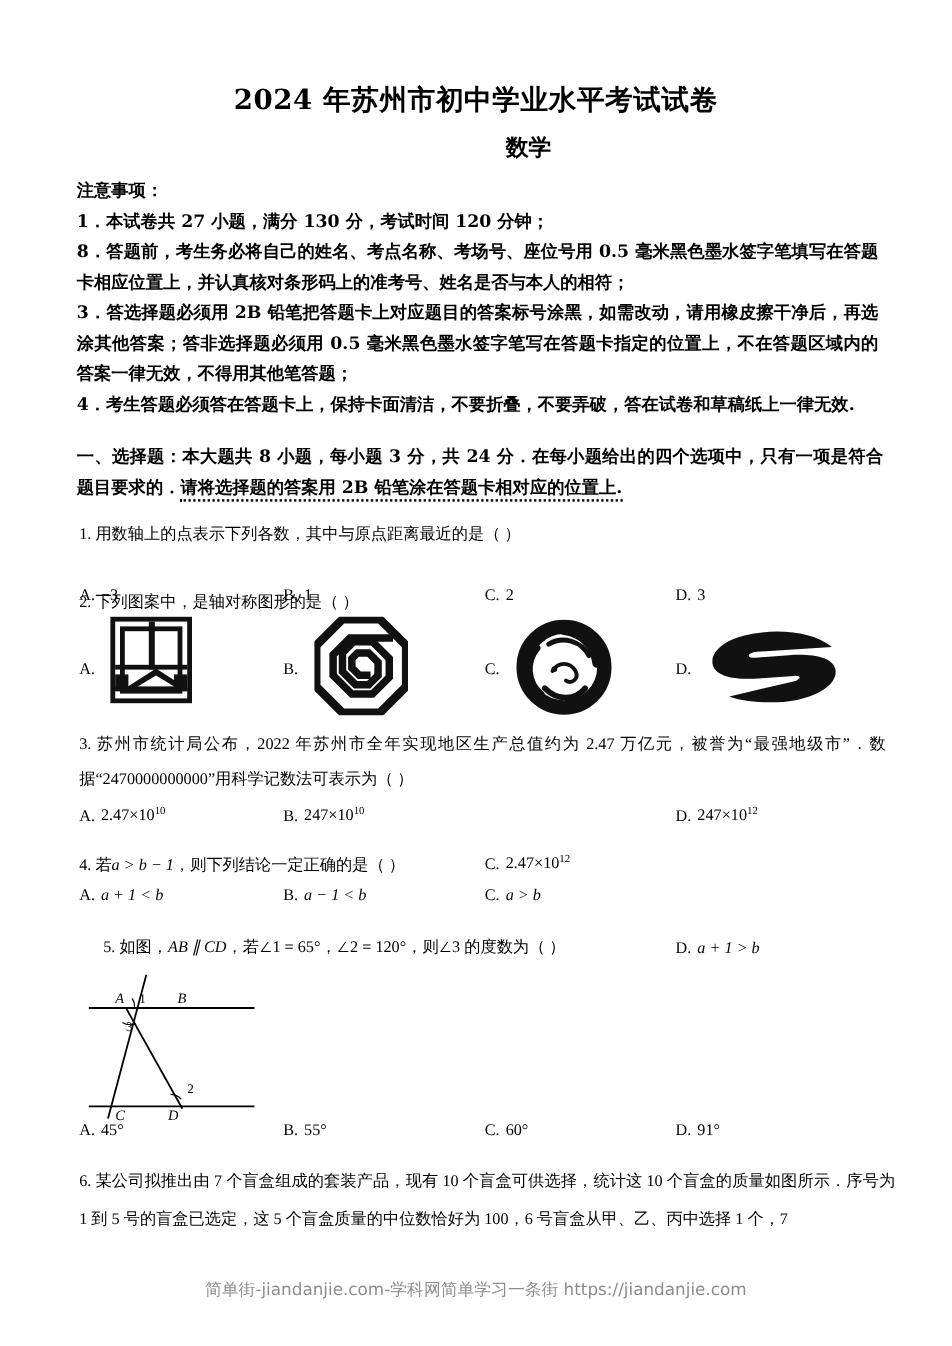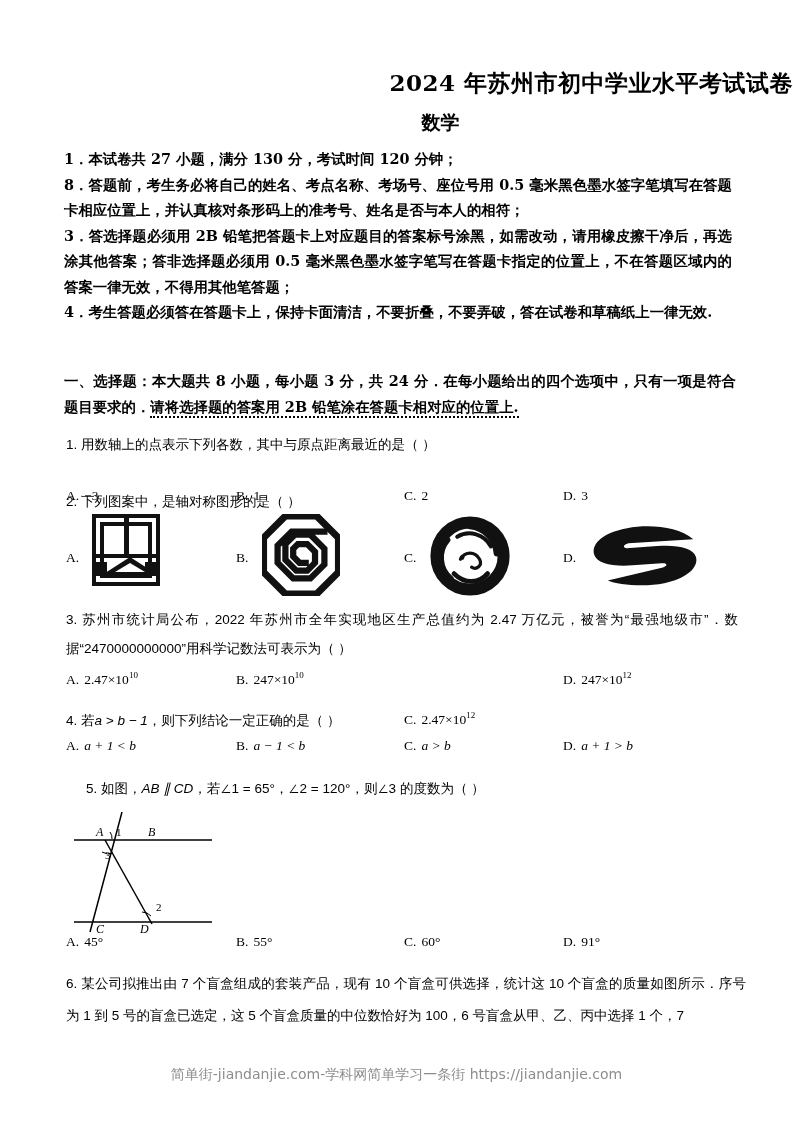--- a/index.html
+++ b/index.html
@@ -20,21 +20,21 @@
     left: 0; top: 0;
     width: 793px;
     height: 1122px;
   }
 
   
   .doc-title {
     position: absolute;
     left: 0; top: 68px;
     width: 793px;
-    text-align: right;
+    text-align: center;
     font-size: 23px;
     font-weight: bold;
     letter-spacing: 0.5px;
     font-family: "DejaVu Serif", "Liberation Serif", serif;
   }
   .doc-subtitle {
     position: absolute;
     left: 0; top: 110px;
     width: 793px;
     text-align: center;
@@ -71,21 +71,21 @@
     border-bottom: 2px dotted #000;
     padding-bottom: 1px;
   }
   .q-stem {
     position: absolute;
     left: 66px;
     width: 672px;
     font-size: 13.5px;
     line-height: 29px;
     text-align: justify;
-    font-family: Liberation Sans, sans-serif;
+    font-family: Liberation Serif, serif;
   }
   .opt-row {
     position: absolute;
     left: 66px;
     width: 680px;
     height: 22px;
     font-size: 13.5px;
     font-family: "Liberation Serif", "DejaVu Serif", serif;
   }
   .opt {
@@ -195,20 +195,21 @@
 </style>
 </head>
 <body>
 
 <div class="page">
 
   <div class="doc-title">2024 年苏州市初中学业水平考试试卷</div>
   <div class="doc-subtitle">数学</div>
 
   <div class="notice">
+    <p>注意事项：</p>
     <p>1．本试卷共 27 小题，满分 130 分，考试时间 120 分钟；</p>
     <p>8．答题前，考生务必将自己的姓名、考点名称、考场号、座位号用 0.5 毫米黑色墨水签字笔填写在答题卡相应位置上，并认真核对条形码上的准考号、姓名是否与本人的相符；</p>
     <p>3．答选择题必须用 2B 铅笔把答题卡上对应题目的答案标号涂黑，如需改动，请用橡皮擦干净后，再选涂其他答案；答非选择题必须用 0.5 毫米黑色墨水签字笔写在答题卡指定的位置上，不在答题区域内的答案一律无效，不得用其他笔答题；</p>
     <p>4．考生答题必须答在答题卡上，保持卡面清洁，不要折叠，不要弄破，答在试卷和草稿纸上一律无效.</p>
   </div>
 
   <div class="section-head">
     <span>一、选择题：本大题共 8 小题，每小题 3 分，共 24 分．在每小题给出的四个选项中，只有一项是符合题目要求的．</span><span class="dotted-emph">请将选择题的答案用 2B 铅笔涂在答题卡相对应的位置上.</span>
   </div>
 
@@ -308,21 +309,21 @@
   <div class="opt-row" style="top:738px;">
     <span class="opt" style="left:0px;">
       <span class="lbl">A.</span><span class="ital">a + 1 &lt; b</span>
     </span>
     <span class="opt" style="left:170px;">
       <span class="lbl">B.</span><span class="ital">a − 1 &lt; b</span>
     </span>
     <span class="opt" style="left:338px;">
       <span class="lbl">C.</span><span class="ital">a &gt; b</span>
     </span>
-    <span class="opt" style="left:497px;">
+    <span class="opt" style="left:497px;margin-top:44px;">
       <span class="lbl">D.</span><span class="ital">a + 1 &gt; b</span>
     </span>
   </div>
 
   <div class="q-stem" style="top:774px;margin-left:20px;">
     <span>5. 如图，</span><span class="ital">AB ∥ CD</span><span>，若</span><span>∠1 = 65°</span><span>，</span><span>∠2 = 120°</span><span>，则∠3 的度数为（        ）</span>
   </div>
 
   <div class="geo">
     <svg width="160" height="122" viewBox="0 0 160 122">

